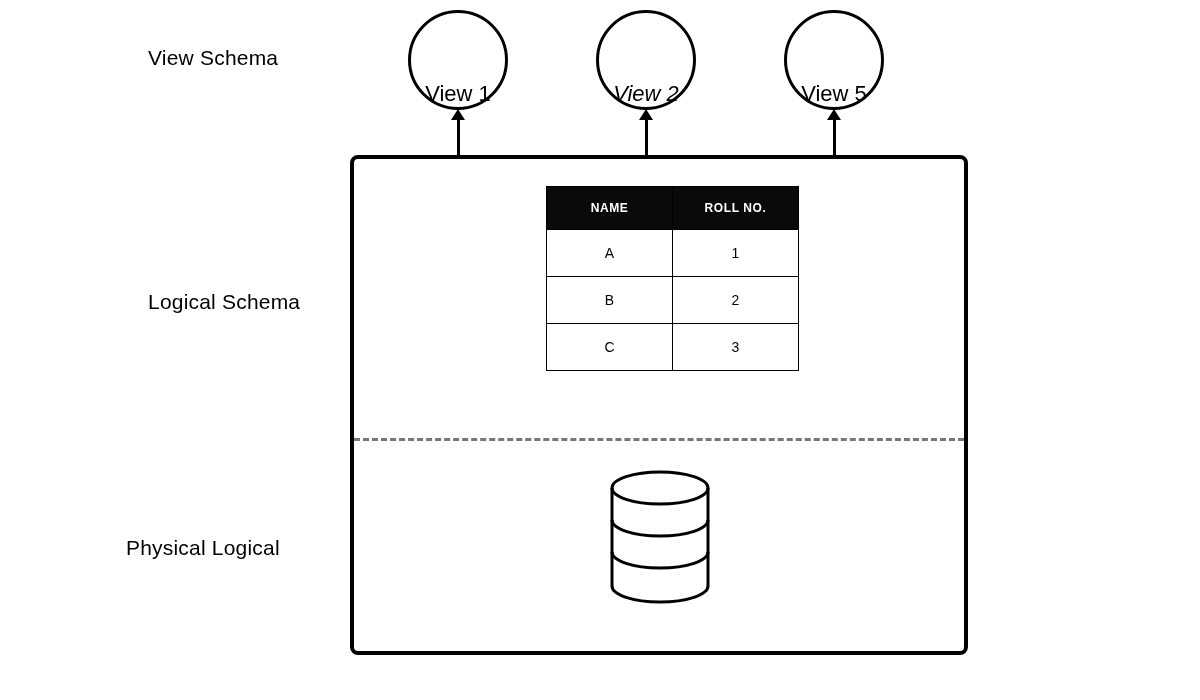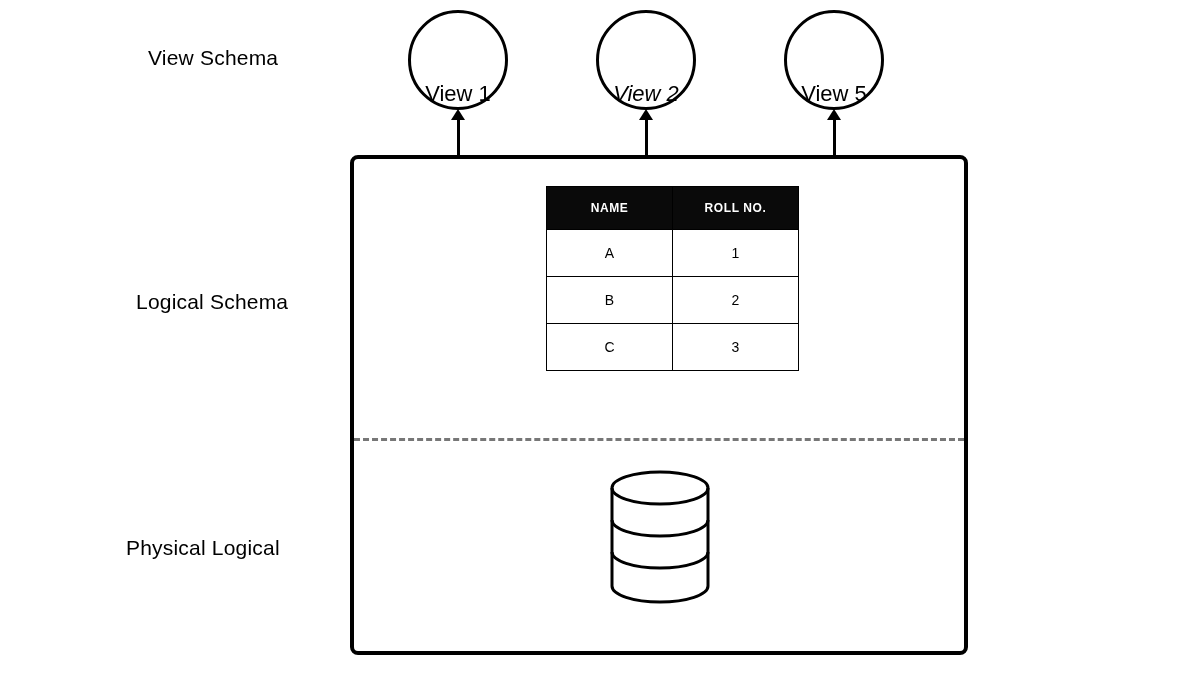--- a/index.html
+++ b/index.html
@@ -80,21 +80,21 @@
     width: 126px;
   }
   .db-icon {
     position: absolute;
   }
 </style>
 </head>
 <body>
 
 <div class="label" style="left:148px; top:46px;">View Schema</div>
-<div class="label" style="left:136px; top:290px;">Logical Schema</div>
+<div class="label" style="left:148px; top:290px;">Logical Schema</div>
 <div class="label" style="left:126px; top:536px;">Physical Logical</div>
 
 <div class="circle" style="left:408px; top:10px;">
   <span>View 1</span>
 </div>
 <div class="circle" style="left:596px; top:10px;font-style:italic;">
   <span>View 2</span>
 </div>
 <div class="circle" style="left:784px; top:10px;">
   <span>View 5</span>

